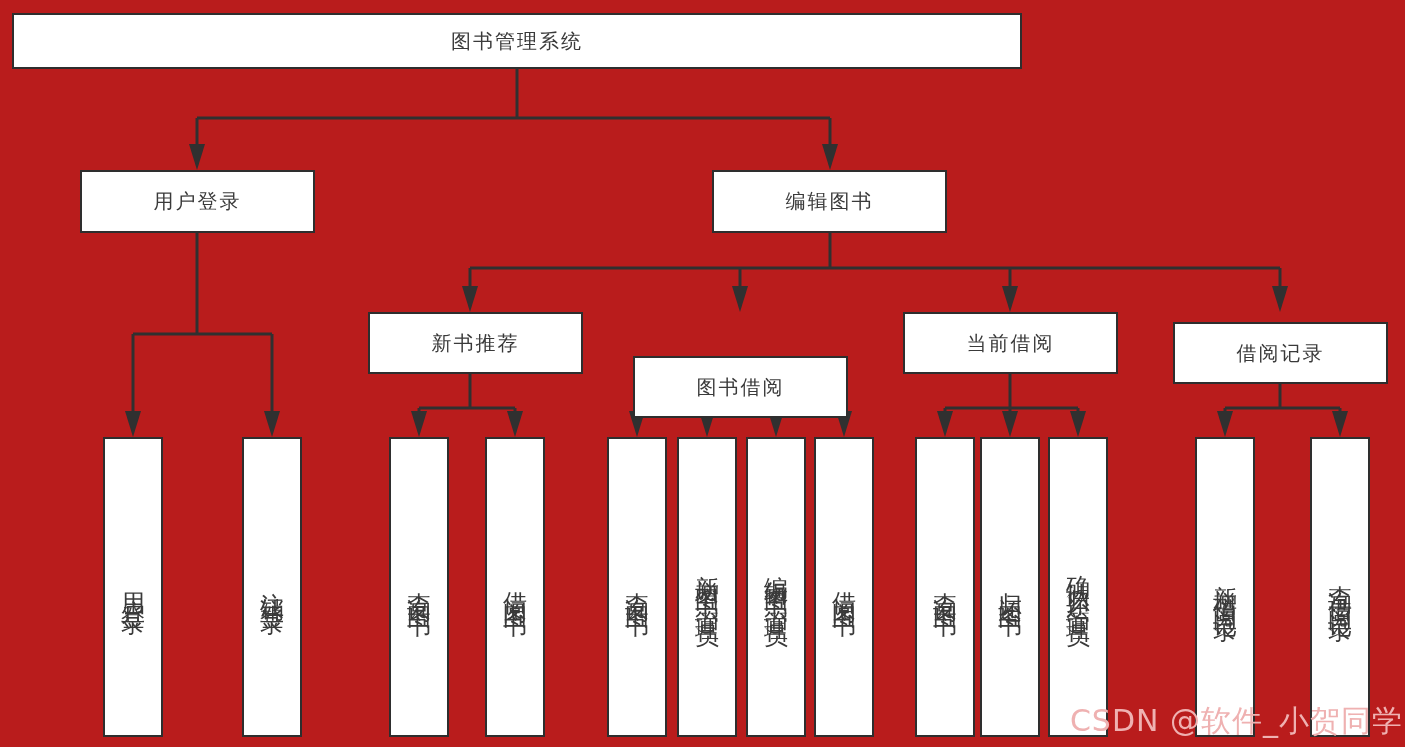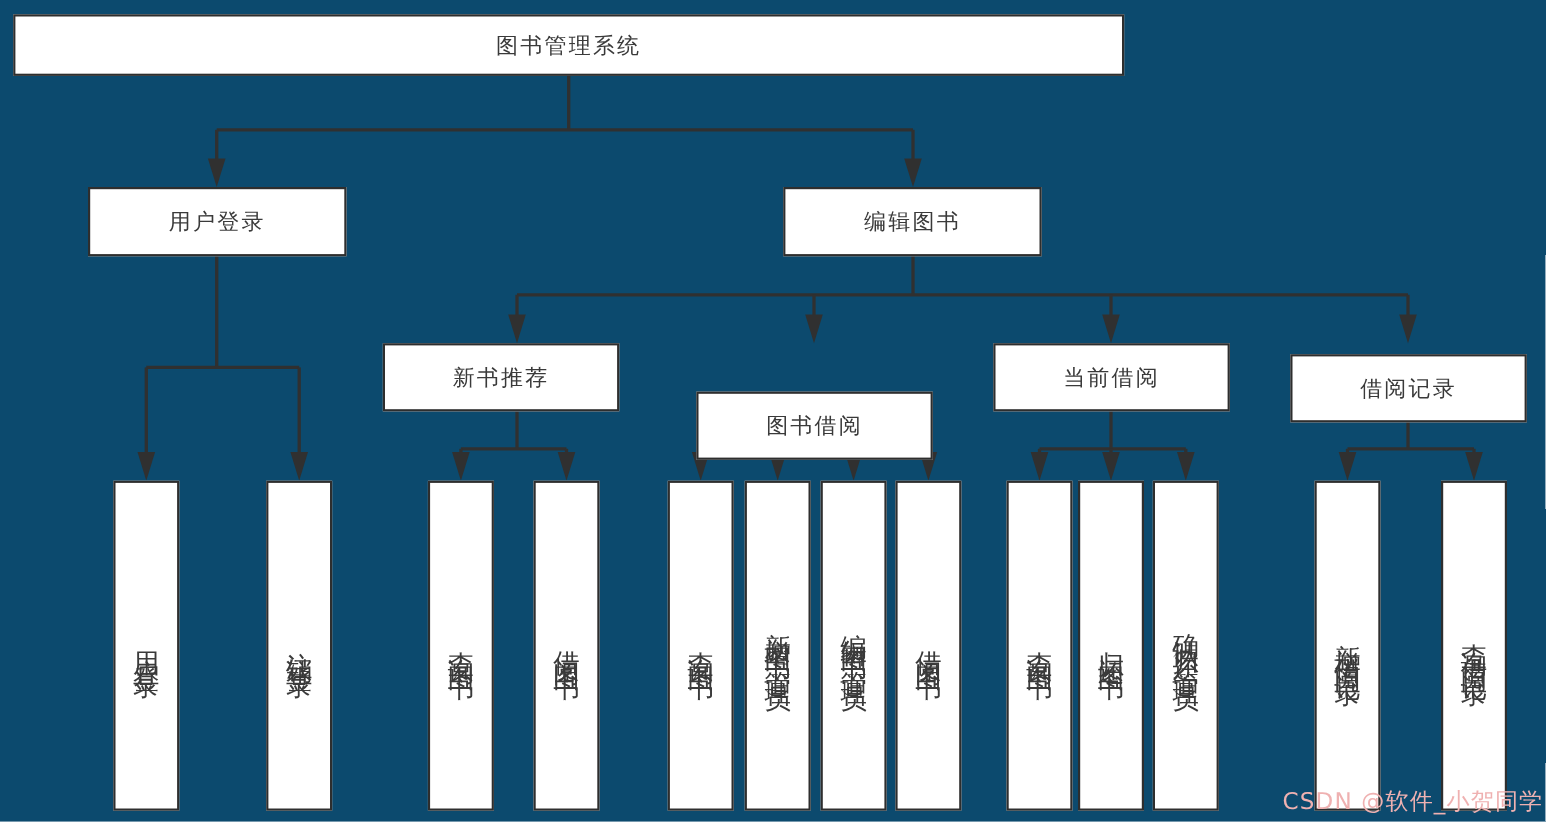--- a/index.html
+++ b/index.html
@@ -1,20 +1,20 @@
 <!DOCTYPE html>
 <html><head>
 <meta charset="utf-8">
 <style>
   html, body { margin: 0; padding: 0; background: #ffffff; }
   .canvas {
     position: relative;
     width: 1405px;
     height: 747px;
-    background: #0c4a6e;
+    background: #b91c1c;
     overflow: hidden;
     font-family: "DejaVu Sans", "Liberation Sans", sans-serif;
   }
   .connectors {
     position: absolute;
     left: 0; top: 0;
     width: 1405px; height: 747px;
   }
   .node {
     position: absolute;
@@ -34,21 +34,21 @@
     font-size: 24px;
     letter-spacing: 7px;
     line-height: 1;
   }
   
   #n-root { left: 12px;  top: 13px;  width: 1010px; height: 56px; }
   
   #n-l2-0 { left: 80px;  top: 170px; width: 235px; height: 63px; }
   #n-l2-1 { left: 712px; top: 170px; width: 235px; height: 63px; }
   
-  #n-l3-0 { left: 348px;  top: 312px; width: 215px; height: 62px; }
+  #n-l3-0 { left: 368px;  top: 312px; width: 215px; height: 62px; }
   #n-l3-1 { left: 633px;  top: 312px; width: 215px; height: 62px; margin-top: 44px; }
   #n-l3-2 { left: 903px;  top: 312px; width: 215px; height: 62px; }
   #n-l3-3 { left: 1173px; top: 322px; width: 215px; height: 62px; }
   
   .leaf { top: 437px; width: 60px; height: 300px; }
   #n-leaf-0  { left: 103px; }
   #n-leaf-1  { left: 242px; }
   #n-leaf-2  { left: 389px; }
   #n-leaf-3  { left: 485px; }
   #n-leaf-4  { left: 607px; }
@@ -57,21 +57,21 @@
   #n-leaf-7  { left: 814px; }
   #n-leaf-8  { left: 915px; }
   #n-leaf-9  { left: 980px; }
   #n-leaf-10 { left: 1048px; }
   #n-leaf-11 { left: 1195px; }
   #n-leaf-12 { left: 1310px; }
   .watermark {
     position: absolute;
     right: 2px;
     bottom: 5px;
-    font-size: 21px;
+    font-size: 30px;
     color: #efb1b1;
     letter-spacing: 1px;
     white-space: nowrap;
   }
 </style>
 </head>
 <body>
 
 <div class="canvas">
 

